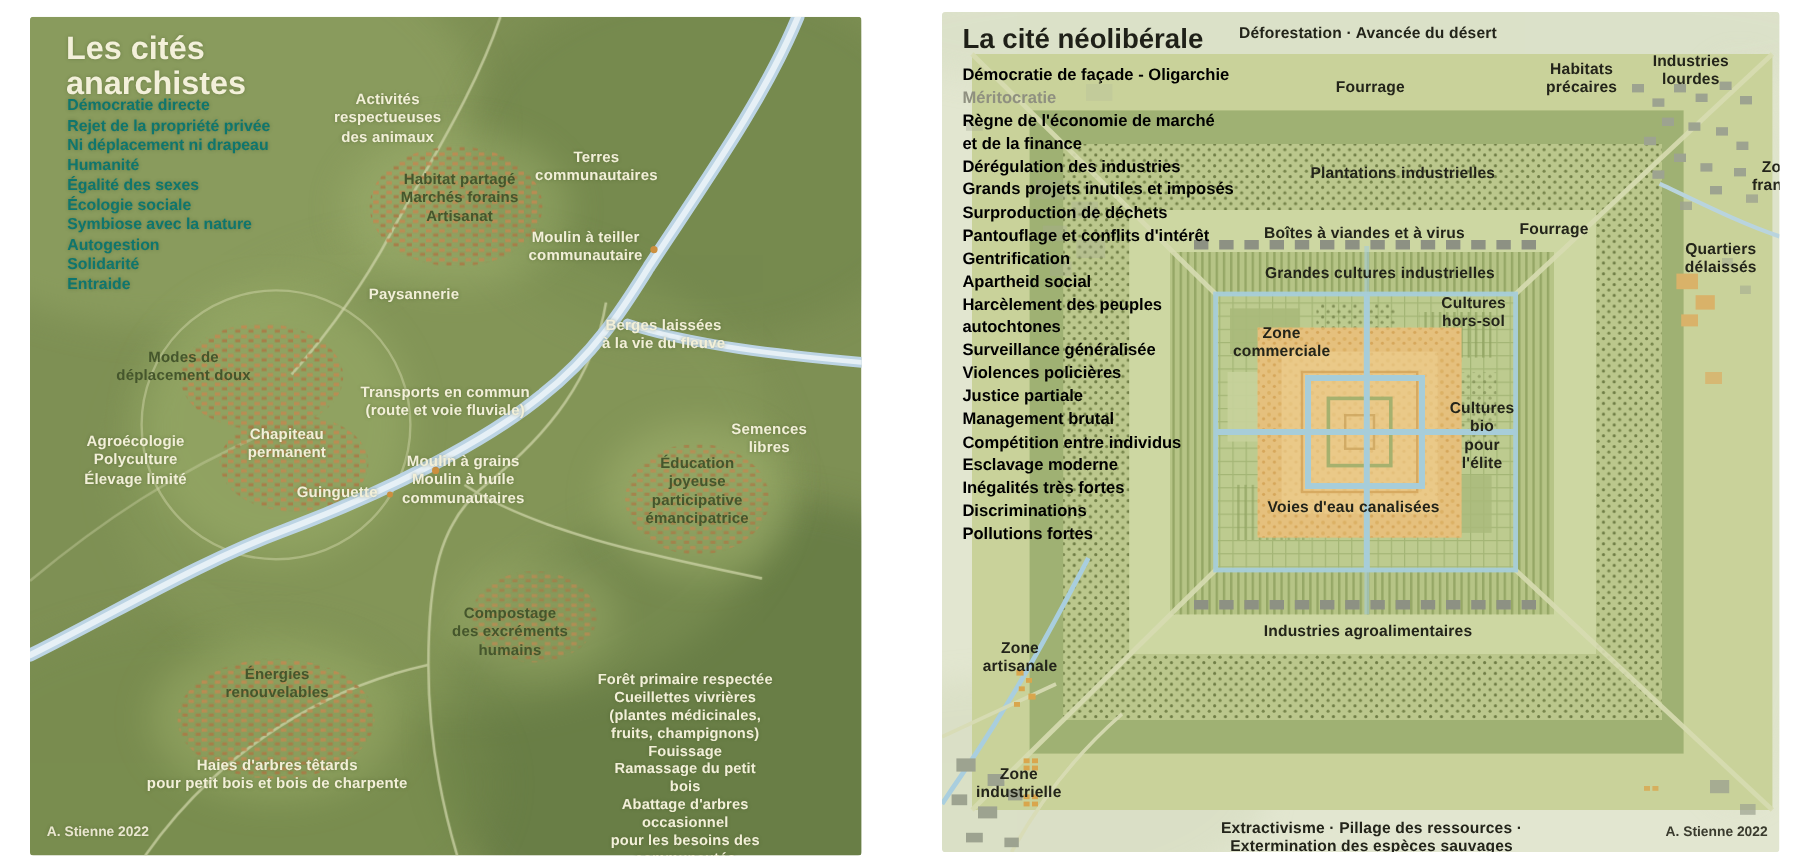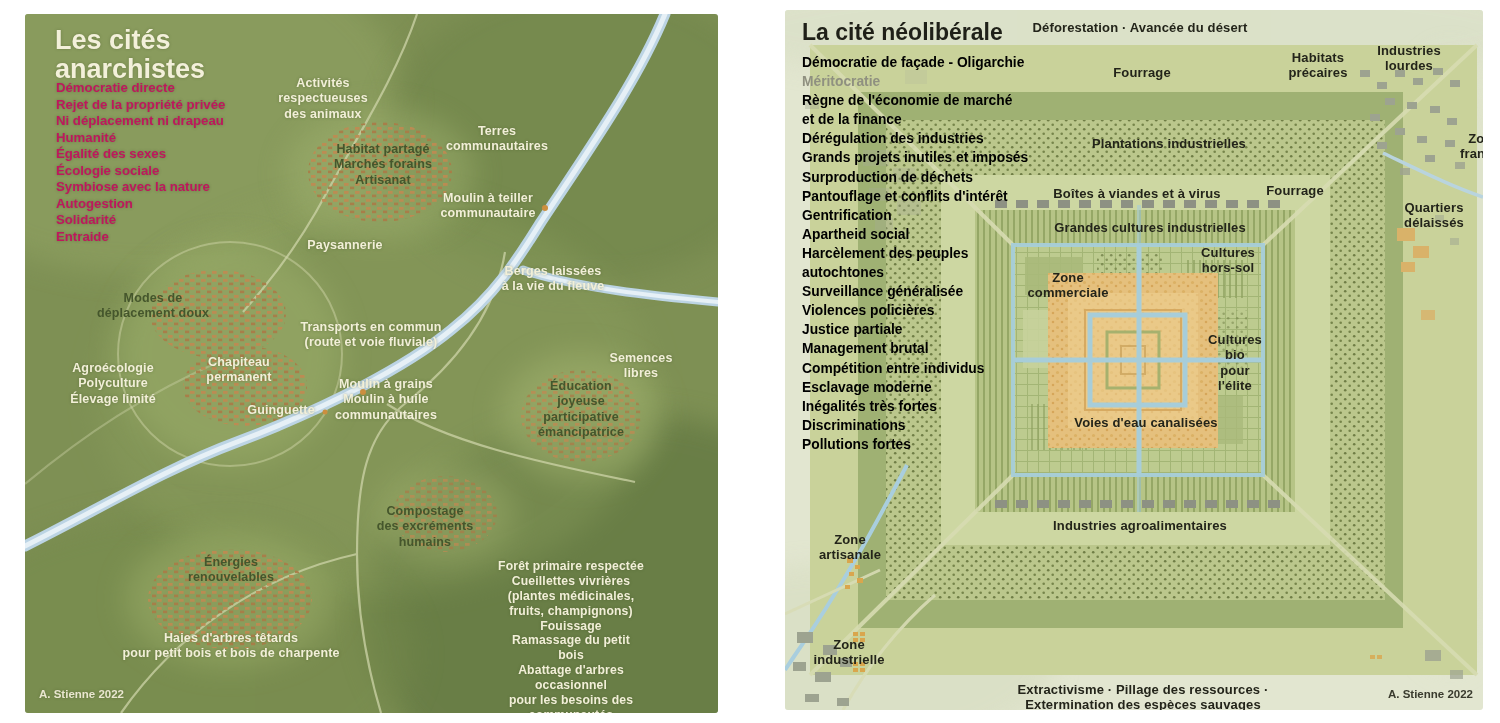--- a/index.html
+++ b/index.html
@@ -11,21 +11,21 @@
        font-weight:700;font-size:12.5px;line-height:1.22;letter-spacing:.15px;}
   .l-light{color:#f2efd8;text-shadow:0 0 3px rgba(64,82,38,.45);}
   .l-dark{color:#45562c;}
   .r-lbl{color:#23241a;font-size:13px;line-height:1.18;}
   .title-left{position:absolute;left:30px;top:12px;font-size:27px;line-height:1.06;font-weight:700;
        color:#f3f0da;white-space:pre-line;text-shadow:0 0 3px rgba(64,82,38,.4);}
   .title-right{position:absolute;left:17px;top:10px;font-size:23px;line-height:1.05;font-weight:700;color:#1f2018;}
   .plist{position:absolute;}
   .plist div{font-weight:700;}
   .plist-left{left:31px;top:66px;}
-  .plist-left div{font-size:13.2px;line-height:16.5px;color:#be185d;text-shadow:0 0 3px rgba(64,82,38,.45);}
+  .plist-left div{font-size:13.2px;line-height:16.5px;color:#0f766e;text-shadow:0 0 3px rgba(64,82,38,.45);}
   .plist-right{left:17px;top:43px;}
   .plist-right div{font-size:13.8px;line-height:19.1px;color:#000000;}
   .plist-right div.muted{color:#8f9080;}
   .credit{position:absolute;font-size:11.5px;font-weight:700;}
   .credit-left{left:14px;top:674px;color:#e9e6cf;text-shadow:0 0 3px rgba(64,82,38,.45);}
   .credit-right{right:10px;top:678px;color:#3a3b2e;}
   .small{font-size:12.2px;}
 </style>
 </head>
 <body>
@@ -350,21 +350,21 @@
 délaissés</div>
     <div class="lbl r-lbl" style="left:355px;top:210px;padding-left:20px;">Grandes cultures industrielles</div>
     <div class="lbl r-lbl" style="left:443px;top:235px;">Cultures
 hors-sol</div>
     <div class="lbl r-lbl" style="left:283px;top:260px;">Zone
 commerciale</div>
     <div class="lbl r-lbl" style="left:450px;top:322px;">Cultures
 bio
 pour
 l'élite</div>
-    <div class="lbl r-lbl" style="left:361px;top:405px;">Voies d'eau canalisées</div>
+    <div class="lbl r-lbl" style="left:343px;top:405px;">Voies d'eau canalisées</div>
     <div class="lbl r-lbl" style="left:355px;top:508px;">Industries agroalimentaires</div>
     <div class="lbl r-lbl" style="left:65px;top:522px;">Zone
 artisanale</div>
     <div class="lbl r-lbl" style="left:64px;top:627px;">Zone
 industrielle</div>
     <div class="lbl r-lbl" style="left:358px;top:672px;">Extractivisme · Pillage des ressources · Extermination des espèces sauvages</div>
 
     <div class="credit credit-right">A. Stienne 2022</div>
   </div>
 

